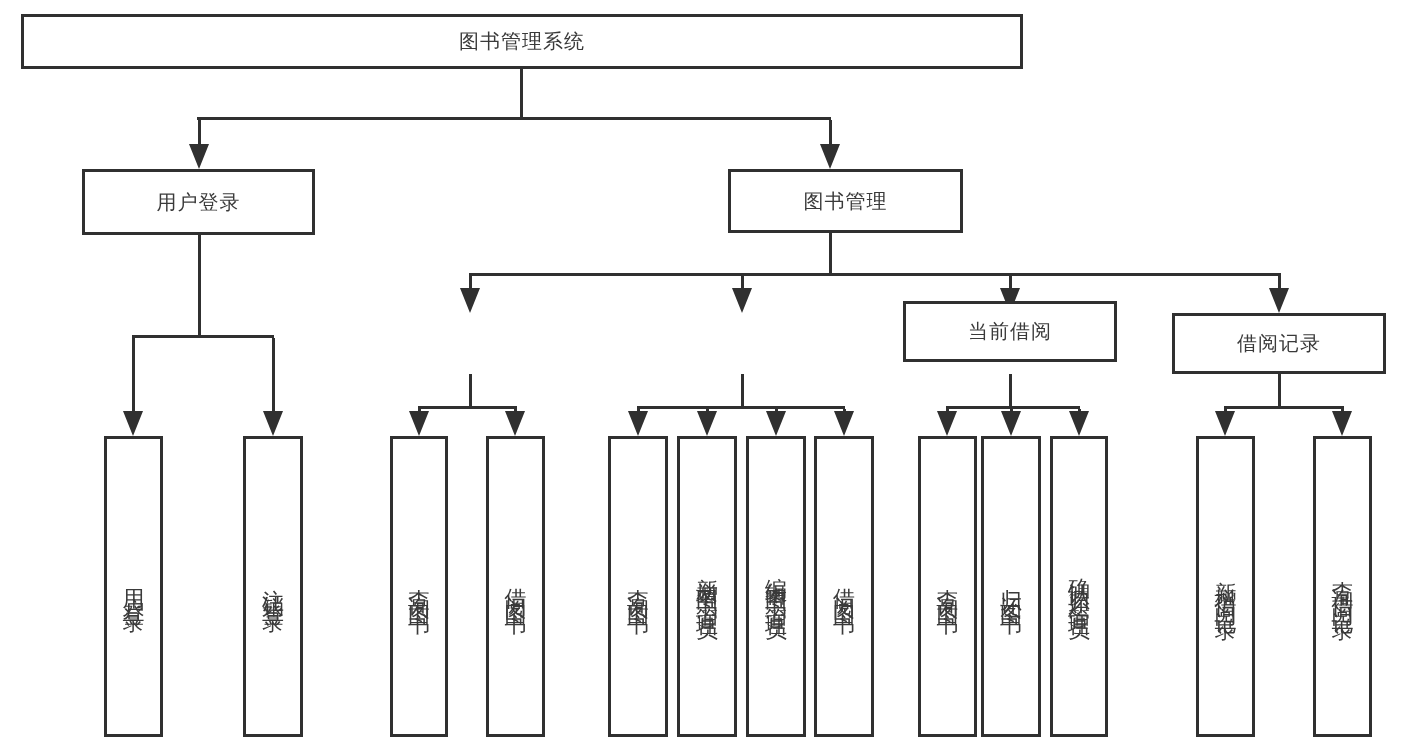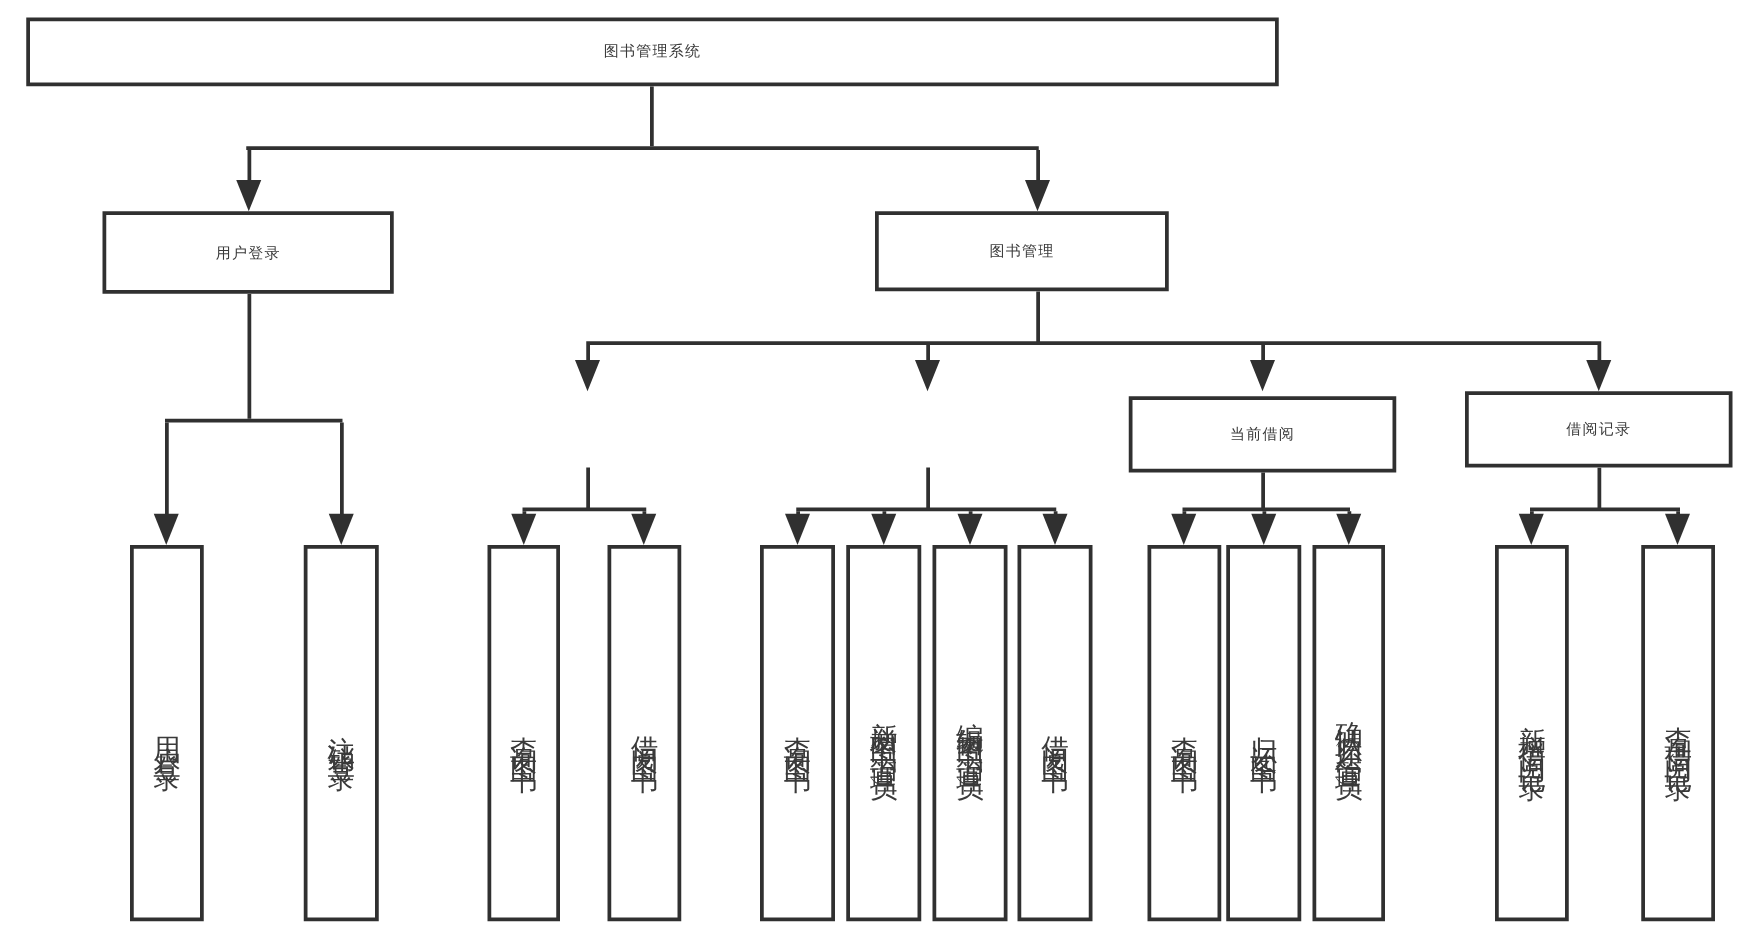--- a/index.html
+++ b/index.html
@@ -5,21 +5,21 @@
   html,body{margin:0;padding:0;background:#ffffff;}
   #stage{
     position:relative;width:1405px;height:747px;background:#ffffff;
     font-family:"Liberation Sans","DejaVu Sans",sans-serif;
     color:#333333;overflow:hidden;
   }
   .node{
     position:absolute;background:#ffffff;border:3px solid #303030;
     box-sizing:border-box;display:flex;align-items:center;justify-content:center;
   }
-  .hlabel{font-size:12px;letter-spacing:1px;color:#3a3a3a;white-space:nowrap;}
+  .hlabel{font-size:20px;letter-spacing:1px;color:#3a3a3a;white-space:nowrap;}
   .vnode span{
     writing-mode:vertical-rl;text-orientation:mixed;
     font-size:22px;letter-spacing:8px;color:#3a3a3a;line-height:1;
   }
   .line{position:absolute;background:#303030;}
   .arrow{
     position:absolute;width:0;height:0;
     border-left:10px solid transparent;border-right:10px solid transparent;
     border-top:25px solid #303030;
   }
@@ -93,25 +93,25 @@
   <div class="line" style="left:1341px;top:409px;width:3px;height:4px;"></div>
   <div class="arrow" style="left:1332px;top:411px;"></div>
 
   <div class="node" style="left:21px;top:14px;width:1002px;height:55px;">
     <span class="hlabel">图书管理系统</span>
   </div>
 
   <div class="node" style="left:82px;top:169px;width:233px;height:66px;">
     <span class="hlabel">用户登录</span>
   </div>
-  <div class="node" style="left:700px;top:169px;width:235px;height:64px;text-align:right;">
+  <div class="node" style="left:728px;top:169px;width:235px;height:64px;text-align:right;">
     <span class="hlabel">图书管理</span>
   </div>
 
-  <div class="node" style="left:903px;top:317px;width:214px;height:61px;">
+  <div class="node" style="left:903px;top:301px;width:214px;height:61px;">
     <span class="hlabel">当前借阅</span>
   </div>
   <div class="node" style="left:1172px;top:313px;width:214px;height:61px;">
     <span class="hlabel">借阅记录</span>
   </div>
 
   <div class="node vnode" style="left:104px;top:436px;width:59px;height:301px;">
     <span>用户登录</span>
   </div>
   <div class="node vnode" style="left:243px;top:436px;width:60px;height:301px;">

